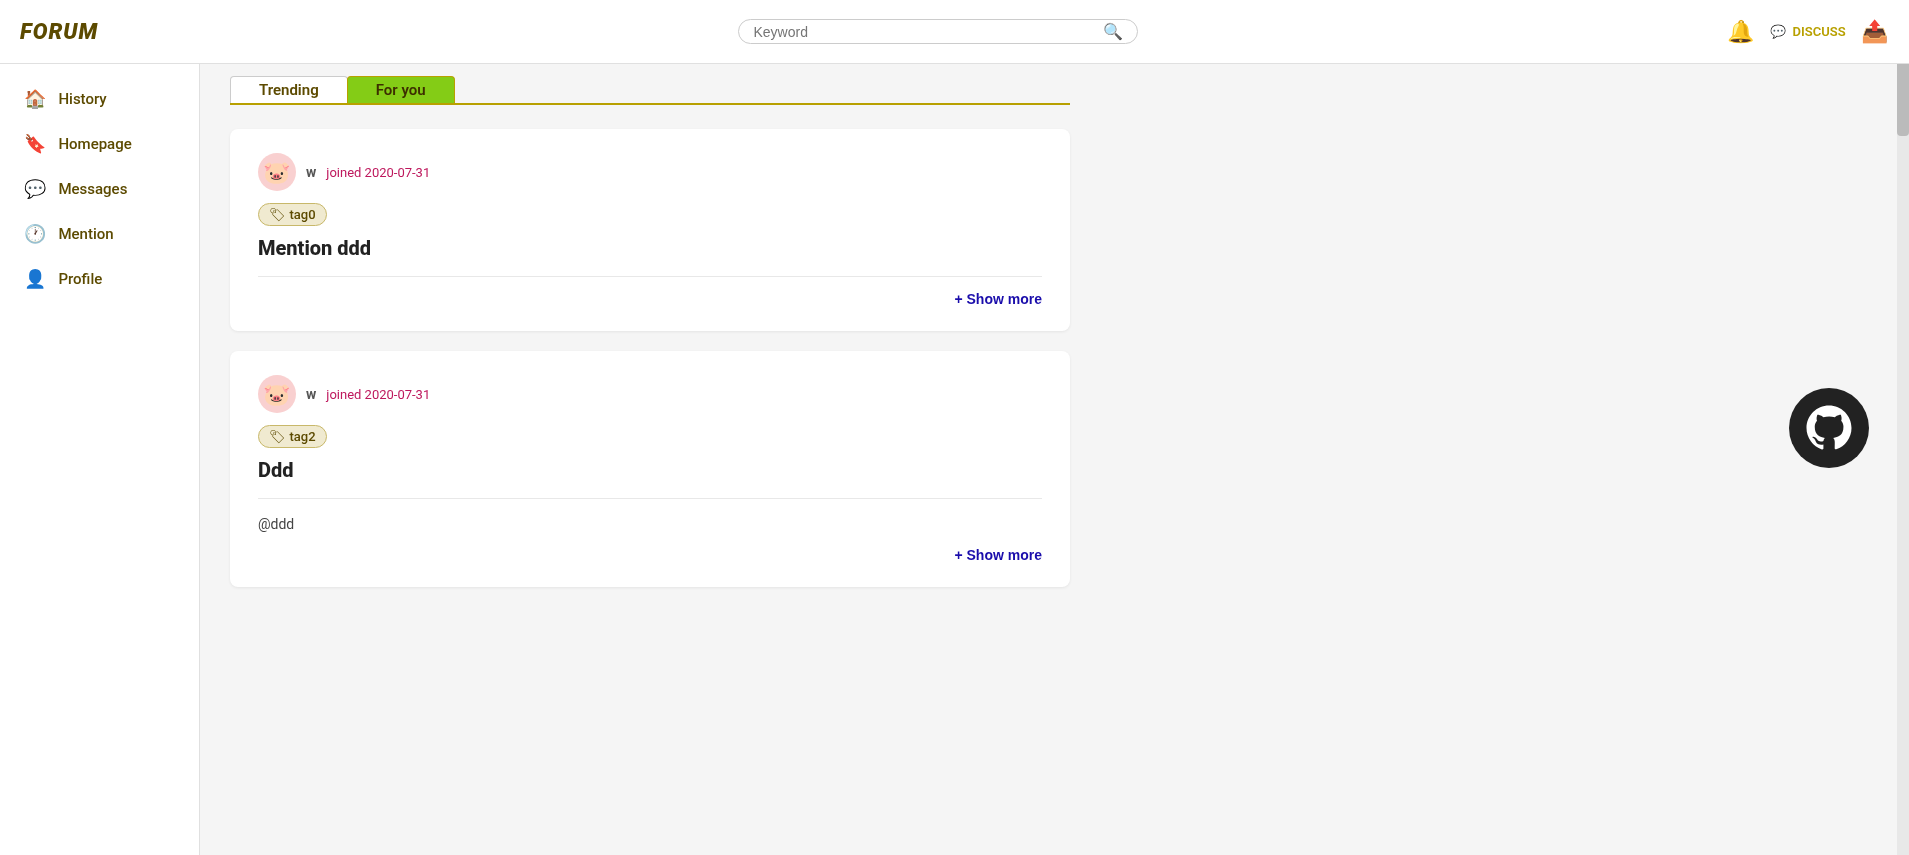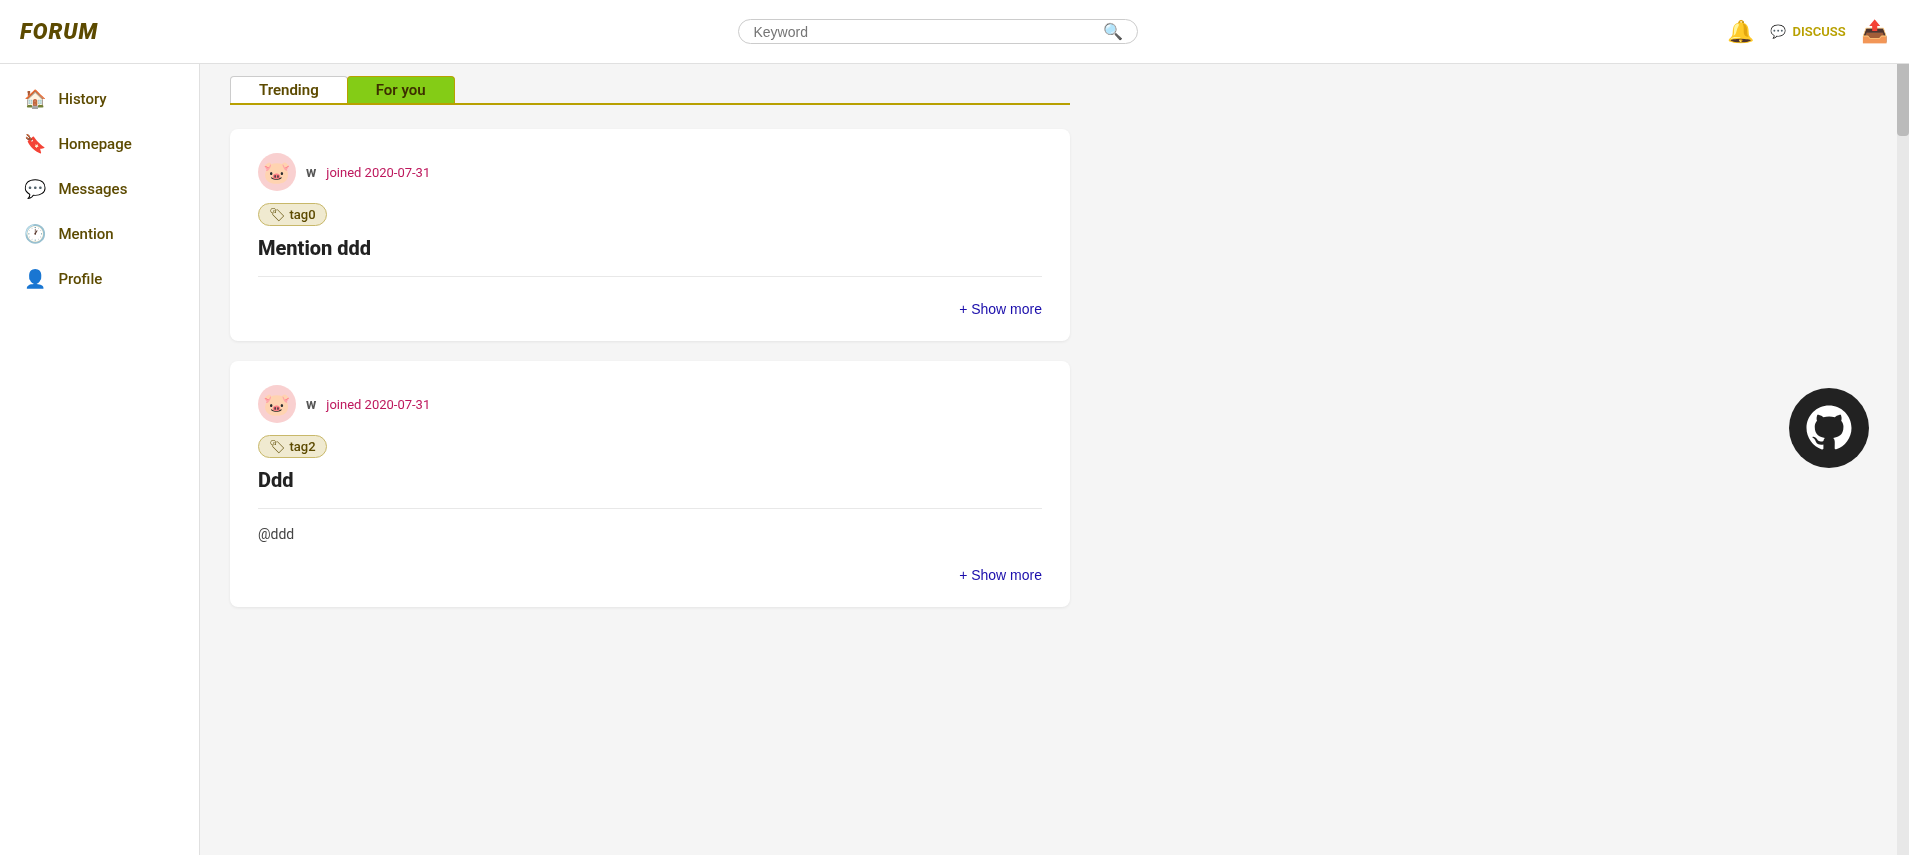--- a/index.html
+++ b/index.html
@@ -217,22 +217,21 @@
       display: flex;
       justify-content: flex-end;
       margin-top: 12px;
     }
     .show-more-btn {
       color: #1a0dab;
       font-size: 14px;
       cursor: pointer;
       background: none;
       border: none;
-      font-weight: 400;
-      margin-top: 10px;
+      font-weight: 700;
     }
     
     .github-corner {
       position: fixed;
       right: 40px;
       top: 50%;
       transform: translateY(-50%);
       width: 80px;
       height: 80px;
       background: #222;

